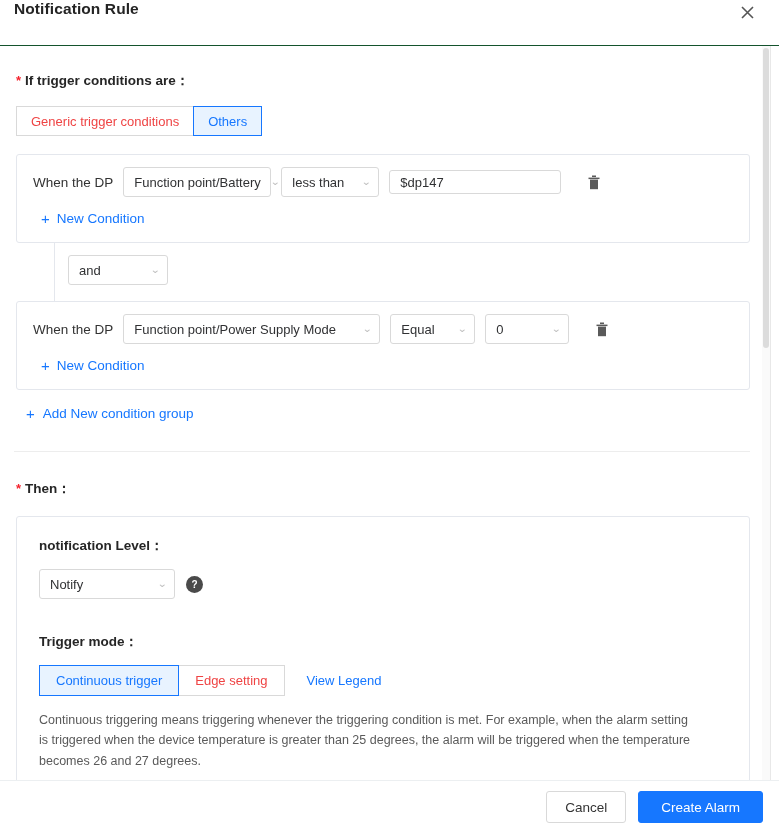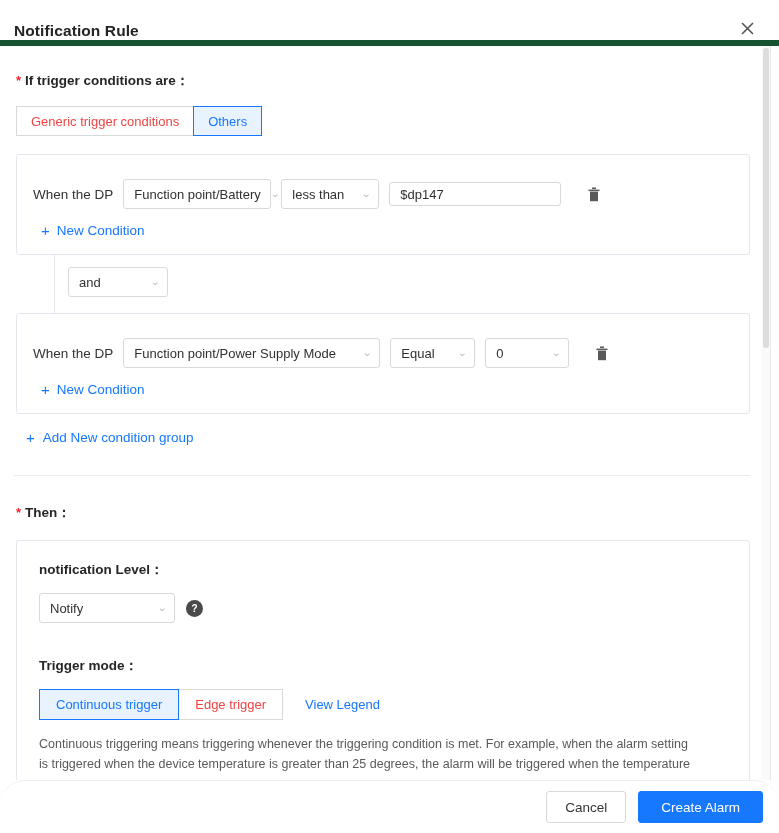--- a/index.html
+++ b/index.html
@@ -15,23 +15,23 @@
   .dialog {
     width: 779px; height: 833px;
     display: flex; flex-direction: column;
     background: #ffffff;
     position: relative;
   }
 
   
   .dlg-header {
     height: 46px; flex: 0 0 46px;
-    display: flex; align-items: flex-end;
+    display: flex; align-items: flex-start;
     padding: 0 20px 0 14px;
-    border-bottom: 6px solid #14532d;
+    border-bottom: 1px solid #14532d;
     background: #fff;
   }
   .dlg-title {
     font-size: 15.5px; font-weight: 700; color: #242424;
     letter-spacing: .1px;
   }
   .close-btn {
     margin-left: auto;
     width: 24px; height: 24px;
     display: flex; align-items: center; justify-content: center;
@@ -70,21 +70,21 @@
   .seg-btn + .seg-btn { margin-left: -1px; }
   .seg-btn.active {
     background: #e8f3ff; border-color: #1677ff; color: #1677ff;
     position: relative; z-index: 2;
   }
 
   
   .cond-card {
     border: 1px solid #e4e7ed; border-radius: 3px;
     background: #fff;
-    padding: 24px 16px 14px 16px;
+    padding: 12px 16px 14px 16px;
     margin: 0 0 0 2px;
   }
   .cond-row { display: flex; align-items: center; gap: 10px; }
   .cond-prefix { font-size: 13.5px; color: #333; white-space: nowrap; }
 
   .sel {
     height: 30px; border: 1px solid #d9d9d9; border-radius: 3px;
     background: #fff; display: flex; align-items: center;
     padding: 0 8px 0 10px; font-size: 13px; color: #303133;
     cursor: pointer; position: relative; white-space: nowrap;
@@ -183,21 +183,21 @@
     position: absolute; top: 2px; left: 1px;
     width: 6px; height: 300px; border-radius: 3px;
     background: #dcdcdc;
   }
 
   
   .dlg-footer {
     flex: 0 0 53px; height: 53px;
     display: flex; align-items: center; justify-content: flex-end;
     gap: 12px; padding: 0 16px;
-    border-top: 1px solid #eceff1; background: #fff; border-radius: 25px;
+    border-top: 1px solid #eceff1; background: #fff;
   }
   .btn {
     height: 32px; padding: 0 18px; border-radius: 3px;
     font-size: 13.5px; cursor: pointer;
     font-family: "Liberation Sans", sans-serif;
     display: flex; align-items: center; justify-content: center;
   }
   .btn-default { background: #fff; border: 1px solid #d9d9d9; color: #333; }
   .btn-primary { background: #1677ff; border: 1px solid #1677ff; color: #fff; padding: 0 22px; }
 </style>
@@ -317,21 +317,21 @@
             <span class="sel-val">Notify</span>
             <span class="caret">⌄</span>
           </div>
           <span class="help-badge">?</span>
         </div>
 
         <div class="sub-label" style="margin-top:34px">Trigger mode：</div>
         <div class="mode-row">
           <div class="seg" style="margin:0">
             <div class="seg-btn active" style="height:31px;padding:0 16px">Continuous trigger</div>
-            <div class="seg-btn" style="height:31px;padding:0 16px">Edge trigger</div>
+            <div class="seg-btn" style="height:31px;padding:0 16px">Edge setting</div>
           </div>
           <span class="link-plain">View Legend</span>
         </div>
         <p class="desc">Continuous triggering means triggering whenever the triggering condition is met. For example, when the alarm setting is triggered when the device temperature is greater than 25 degrees, the alarm will be triggered when the temperature becomes 26 and 27 degrees.</p>
       </div>
 
     </div>
 
     <div class="scrollbar">
       <div class="thumb"></div>

